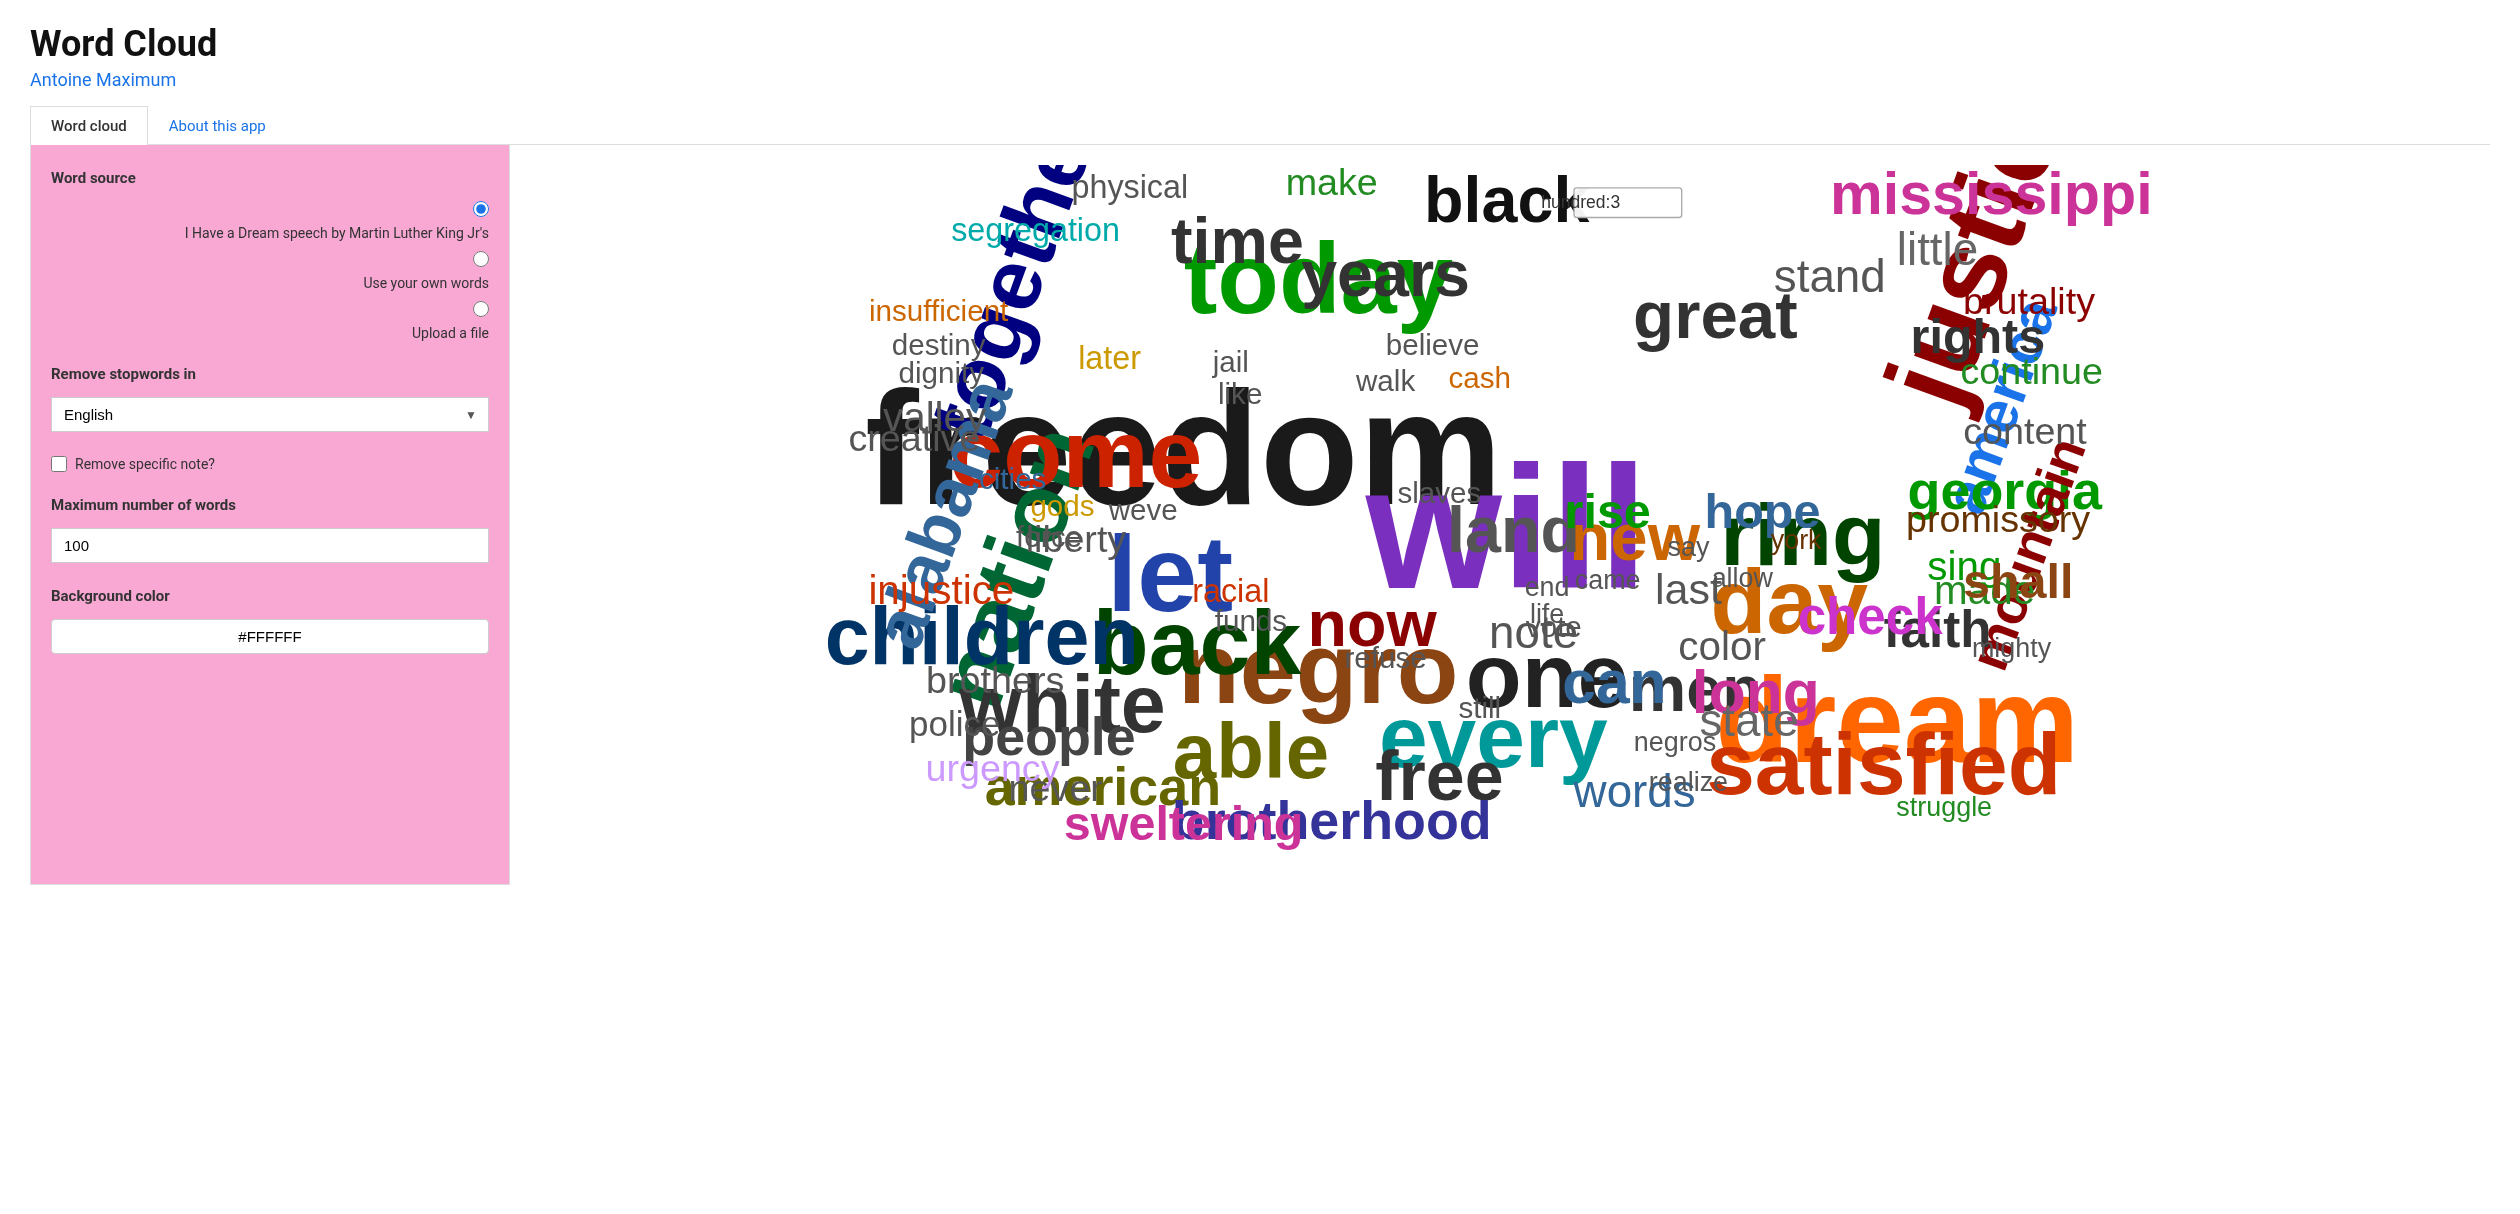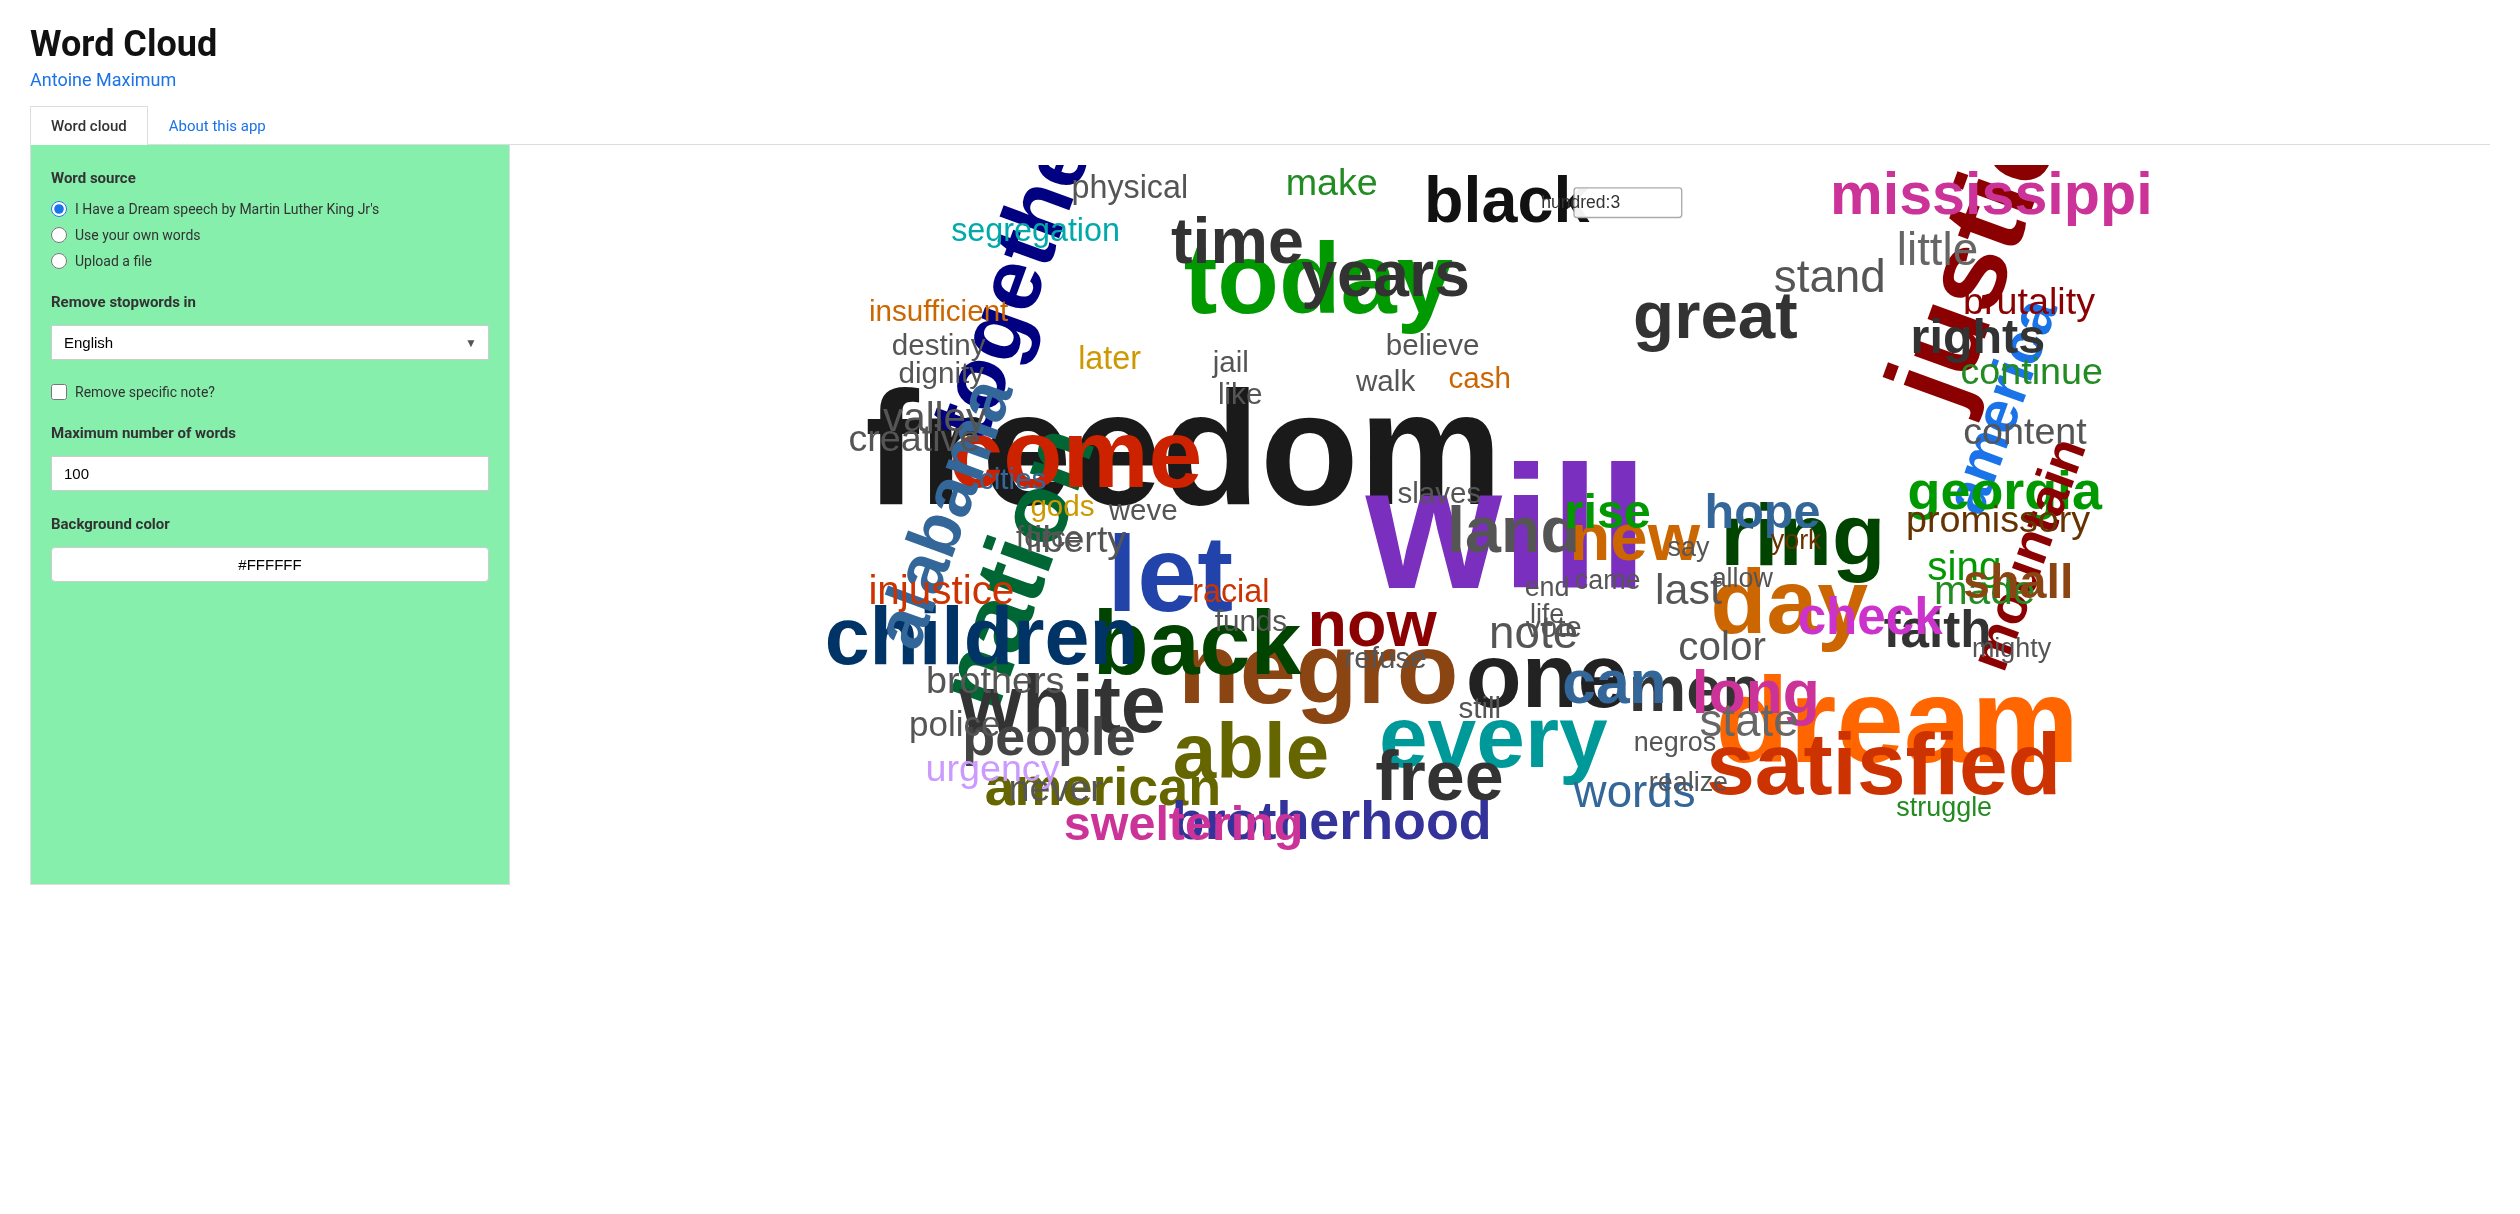--- a/index.html
+++ b/index.html
@@ -26,30 +26,30 @@
       border-bottom-color: #fff;
       font-weight: 500;
     }
     .tab.link-style { color: #1a73e8; border-color: transparent; background: none; }
 
     .main { display: flex; gap: 0; margin-top: 0; }
 
     .sidebar {
       width: 480px;
       min-width: 480px;
-      background: #86efac;
+      background: #f9a8d4;
       border: 1px solid #ddd;
       border-top: none;
       padding: 24px 20px;
     }
 
     .section-title { font-size: 15px; font-weight: 700; margin-bottom: 14px; }
 
     .radio-group { display: flex; flex-direction: column; gap: 10px; margin-bottom: 24px; }
-    .radio-item { display: flex; align-items: flex-start; gap: 8px; font-size: 14px; cursor: pointer; }
+    .radio-item { display: flex; align-items: flex-end; gap: 8px; font-size: 14px; cursor: pointer; flex-direction: column; }
     .radio-item input[type="radio"] { accent-color: #1a73e8; width: 16px; height: 16px; }
 
     .section { margin-bottom: 24px; }
 
     .dropdown-wrapper { position: relative; }
     .dropdown-select {
       width: 100%;
       padding: 8px 36px 8px 12px;
       font-size: 15px;
       border: 1px solid #ccc;

